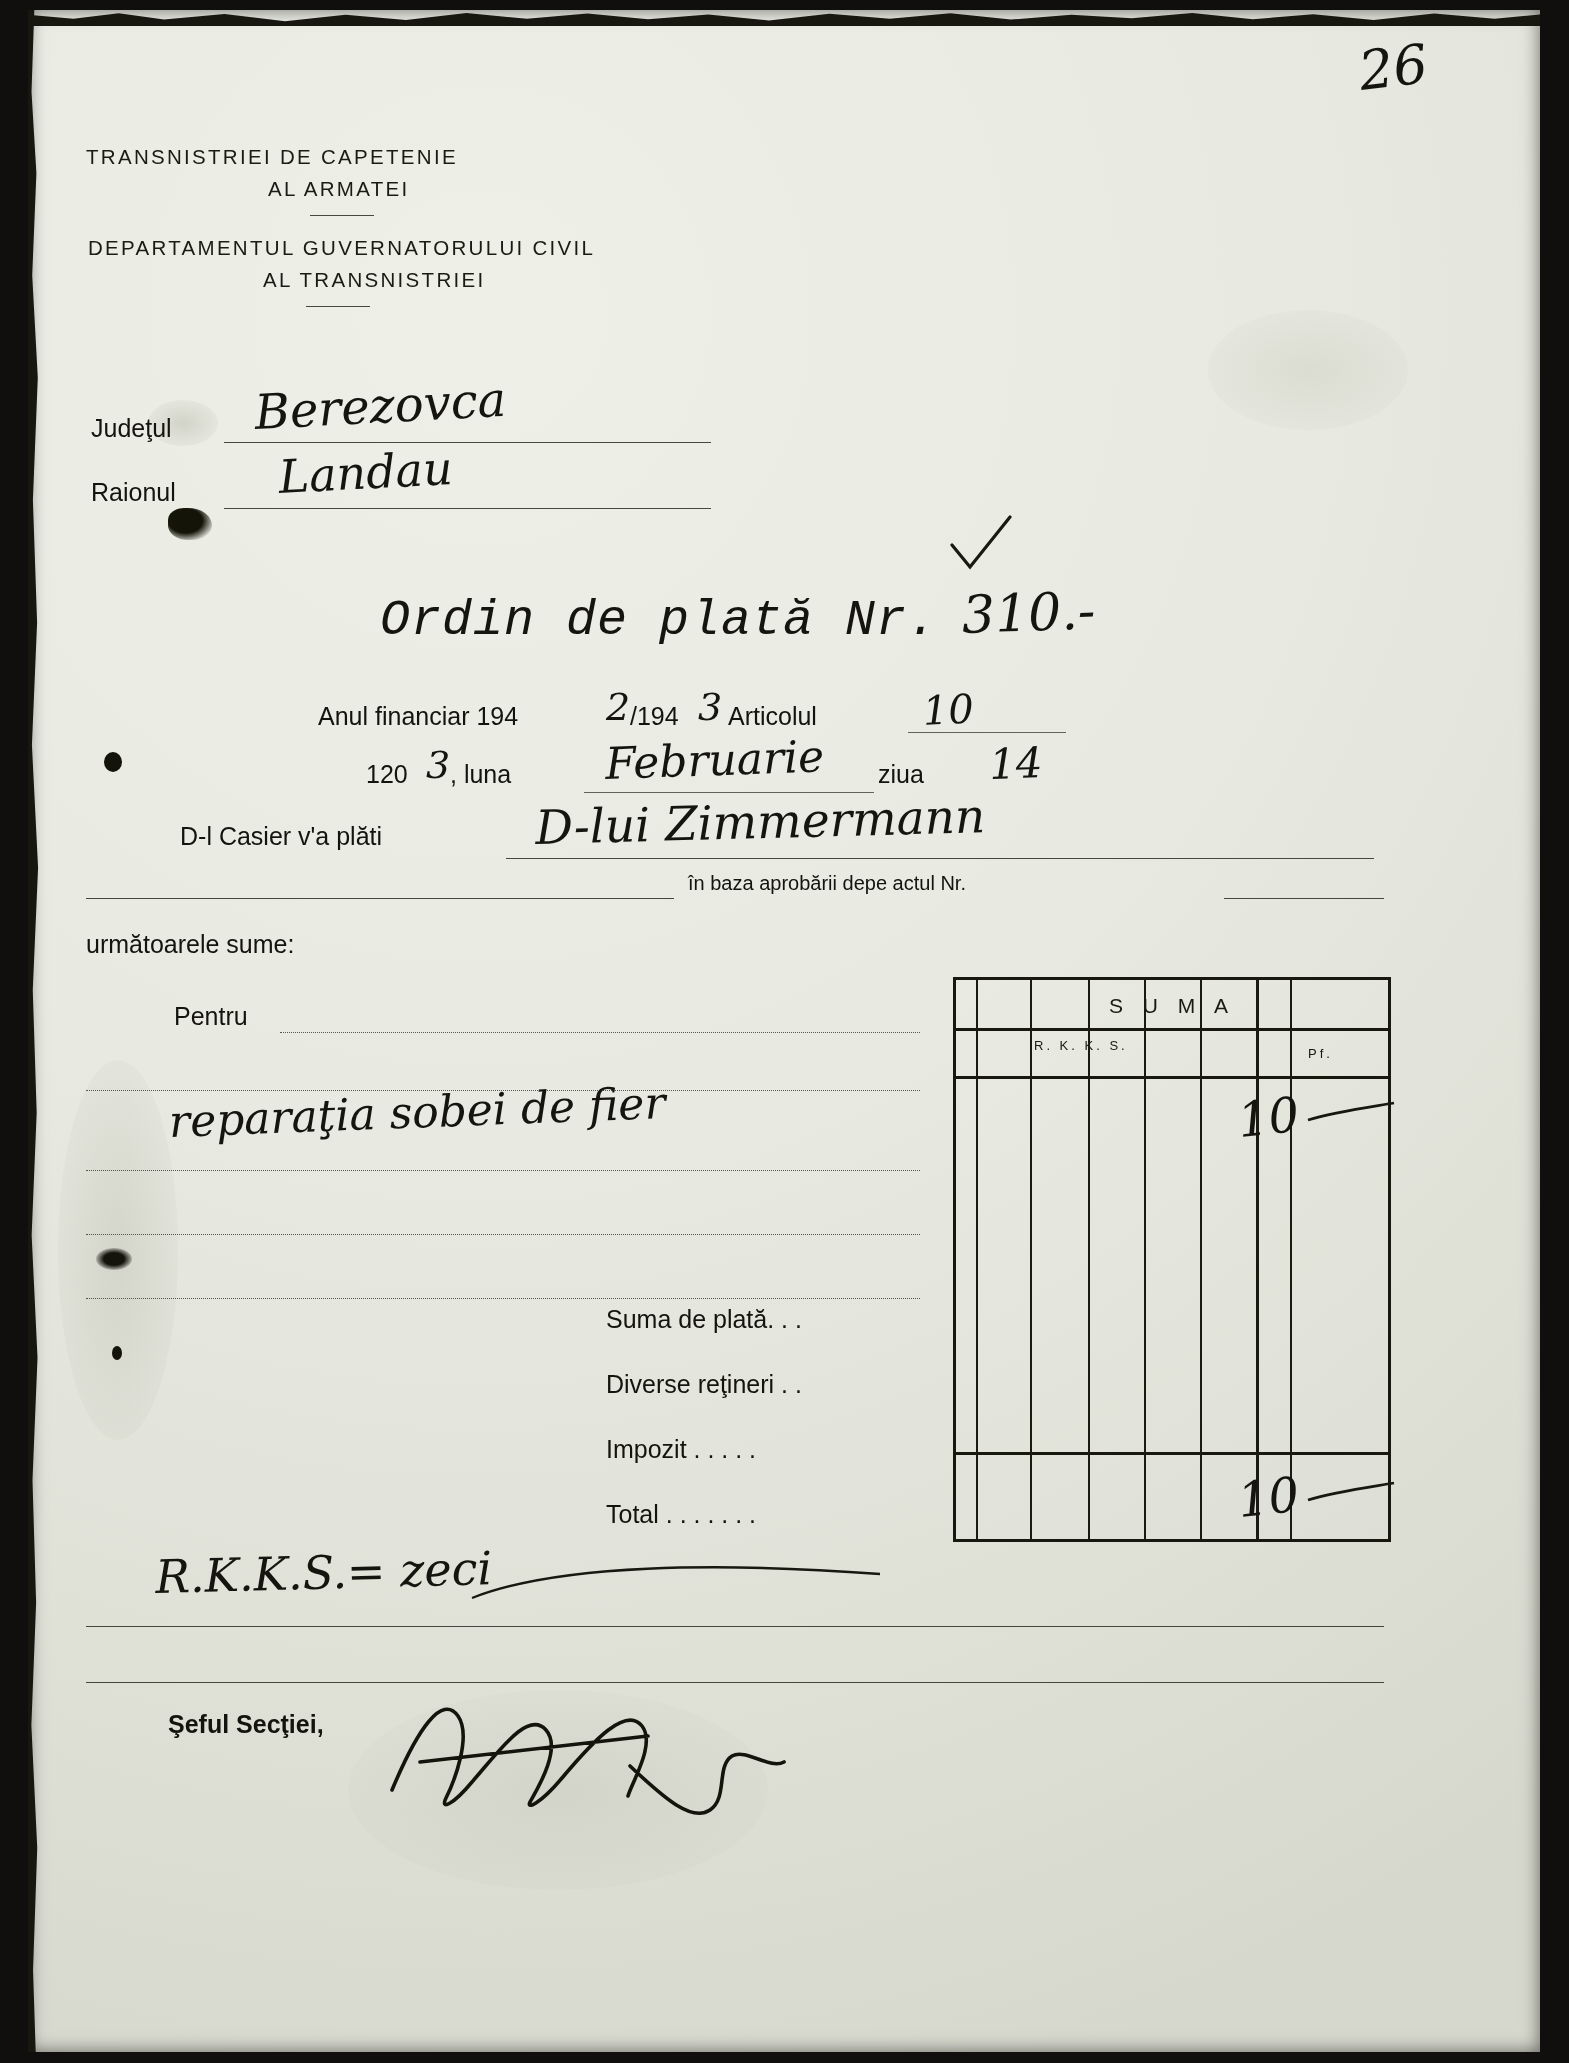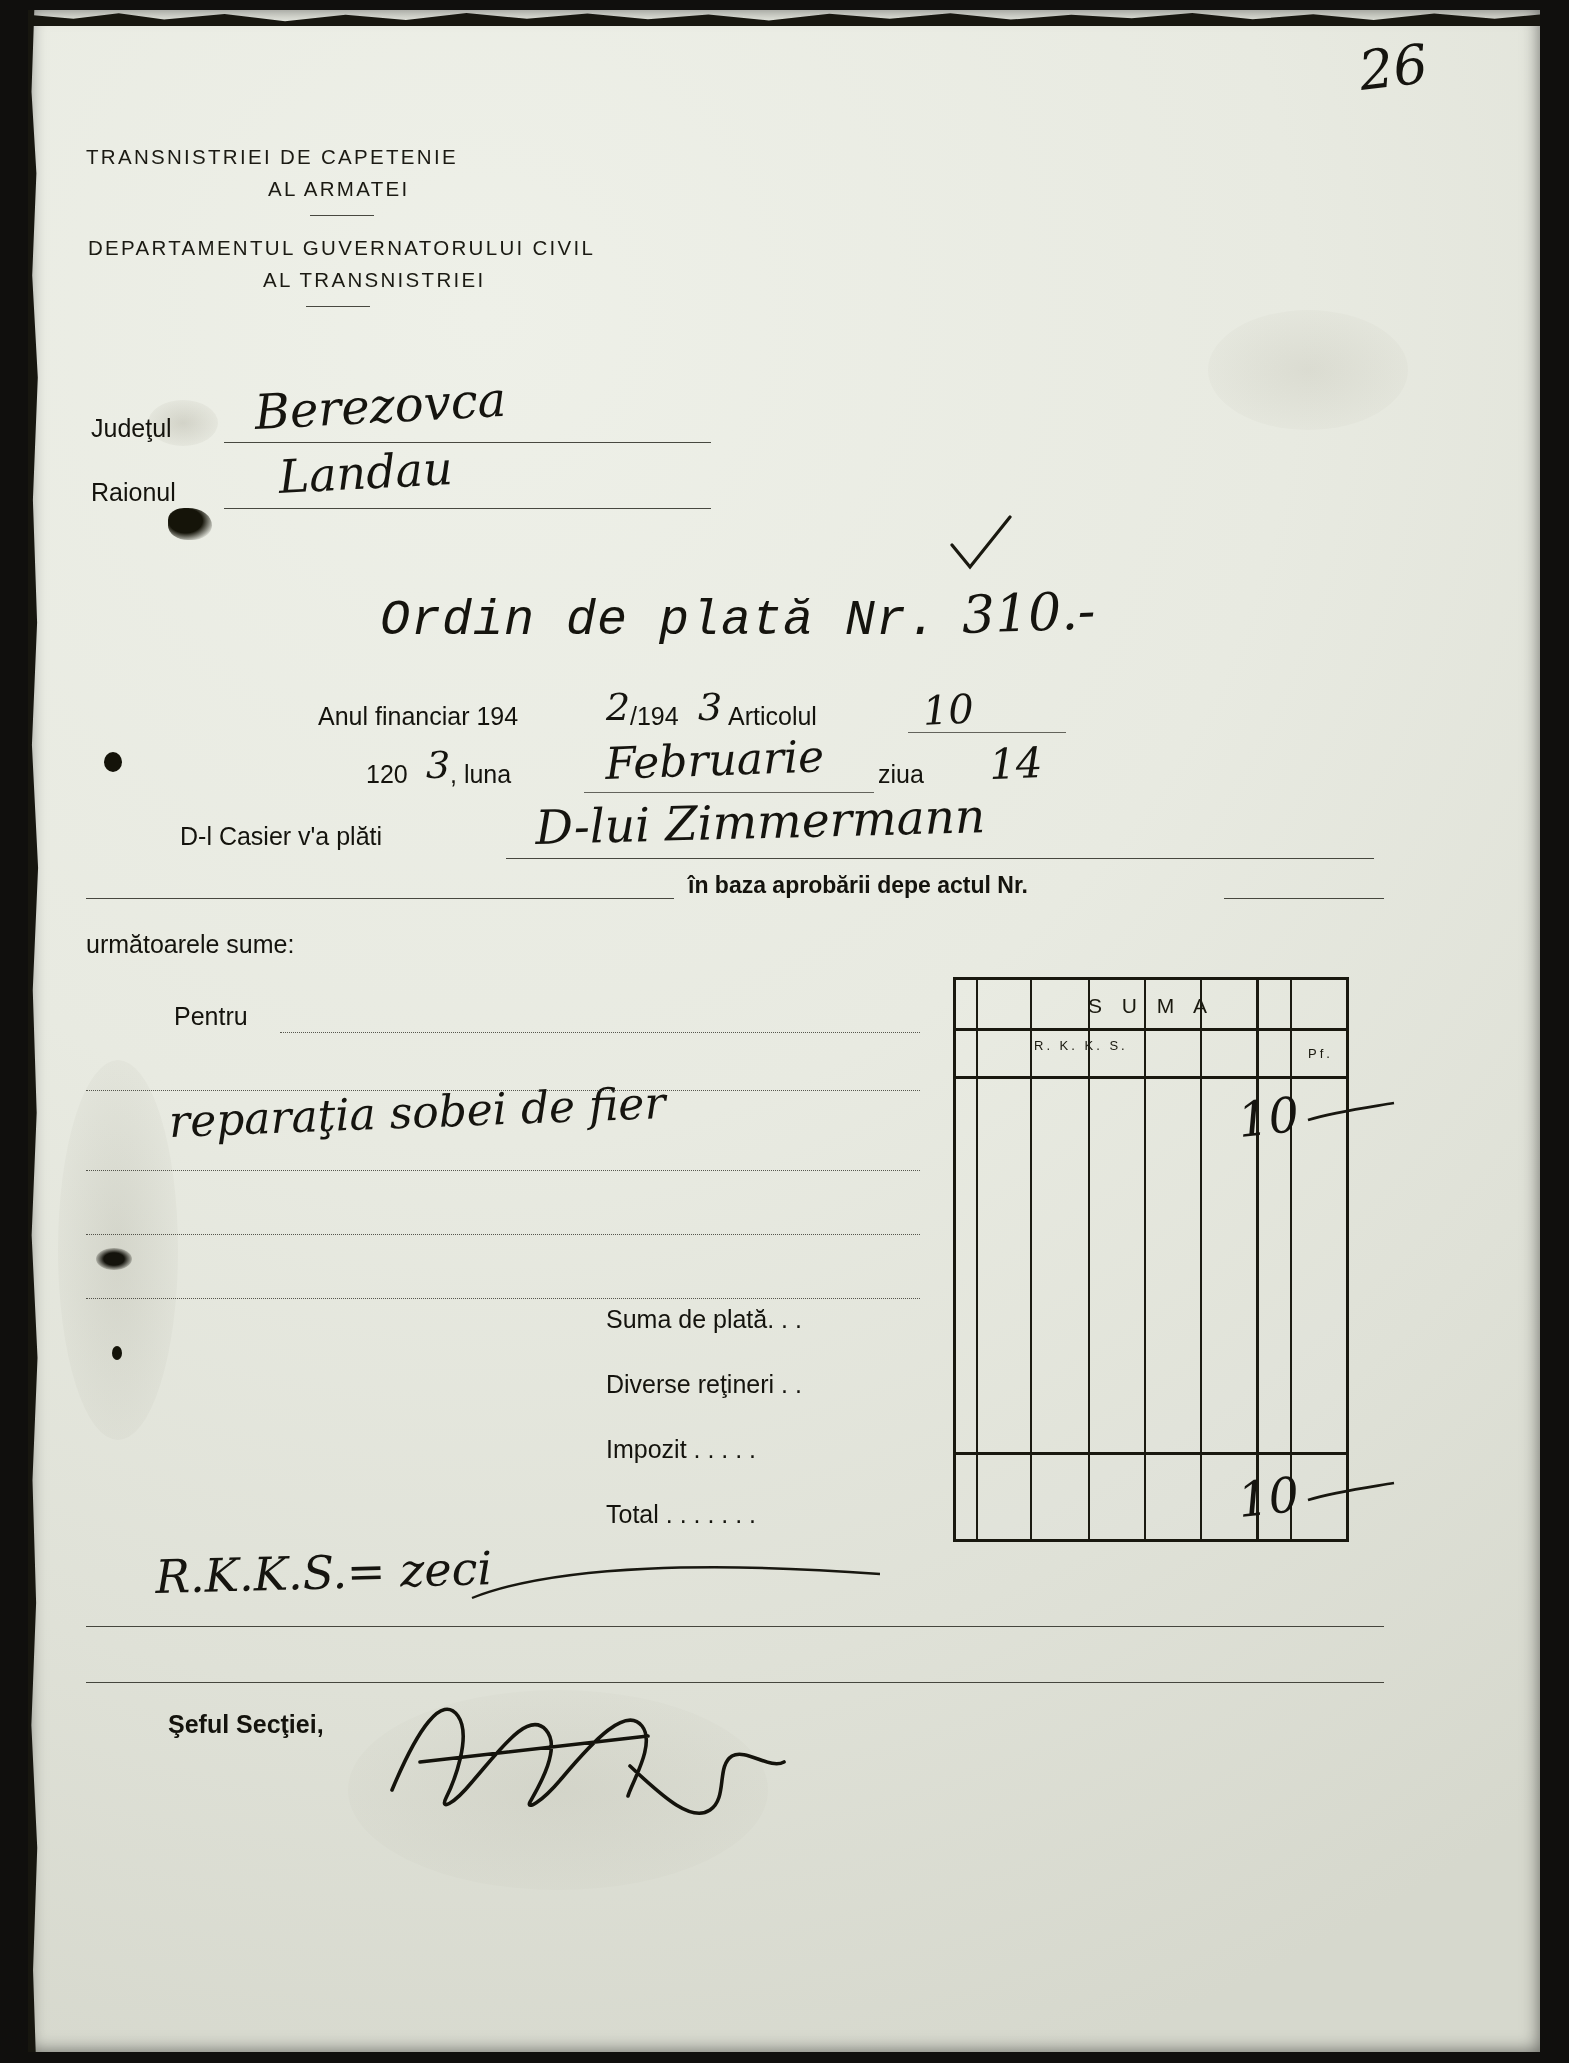--- a/index.html
+++ b/index.html
@@ -71,23 +71,22 @@
   .hdr {
     letter-spacing: 2.3px;
     font-size: 20.5px;
     color: #1b1a13;
   }
   .lbl {
     font-size: 25px;
     color: #14130d;
   }
   .lblsm {
-    font-size: 23px;
+    font-size: 20px;
     color: #14130d;
-    font-weight: bold;
   }
   .rule {
     position: absolute;
     height: 0;
     border-top: 1.6px solid #2a2a22;
     opacity: .85;
   }
   .rule.thin { border-top-width: 1.2px; opacity: .7; }
   .rule.dash { border-top: 1.4px dotted #33332a; opacity: .8; }
   .rule.short { border-top-width: 1.3px; }
@@ -111,21 +110,21 @@
     color: #15140e;
     letter-spacing: 1px;
     white-space: nowrap;
   }
 
   
   #sumtable {
     position: absolute;
     left: 925px;
     top: 967px;
-    width: 396px;
+    width: 438px;
     height: 565px;
     border: 3.5px solid #19180f;
     box-sizing: border-box;
     background: rgba(255,255,255,0.05);
     text-decoration: underline;
   }
   .tbl-hline {
     position: absolute;
     left: 0; right: 0;
     border-top: 3px solid #19180f;

